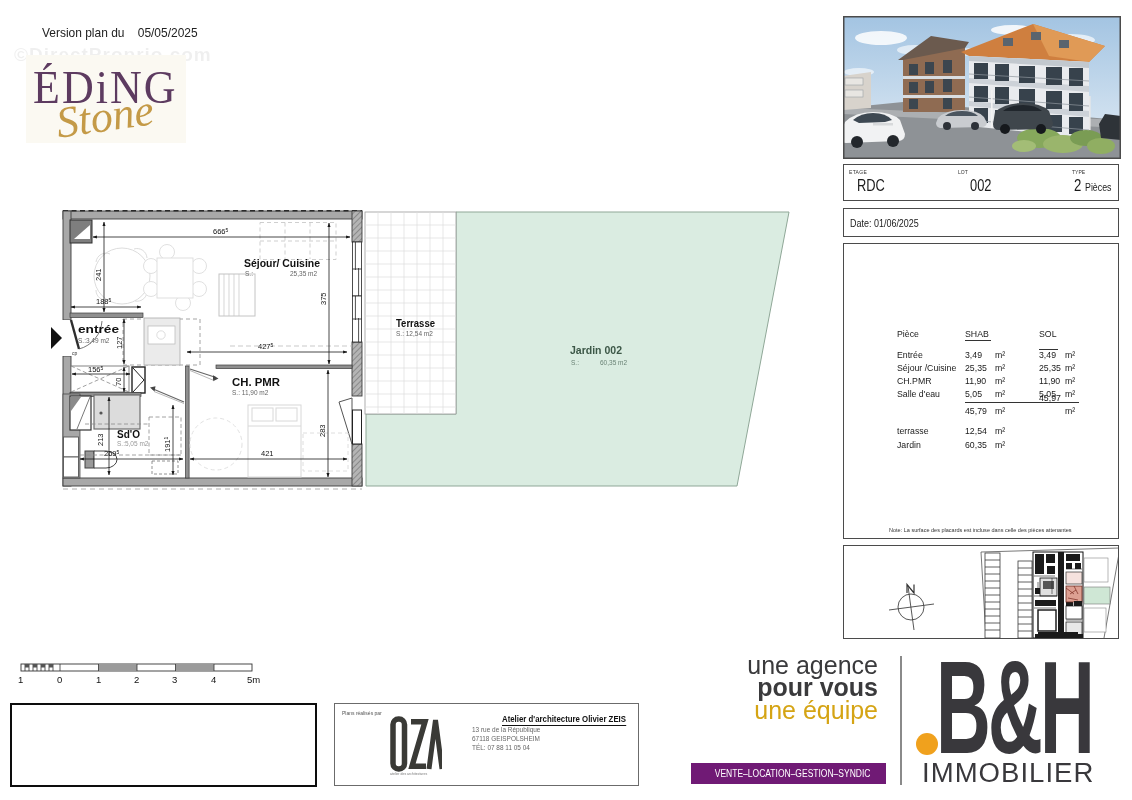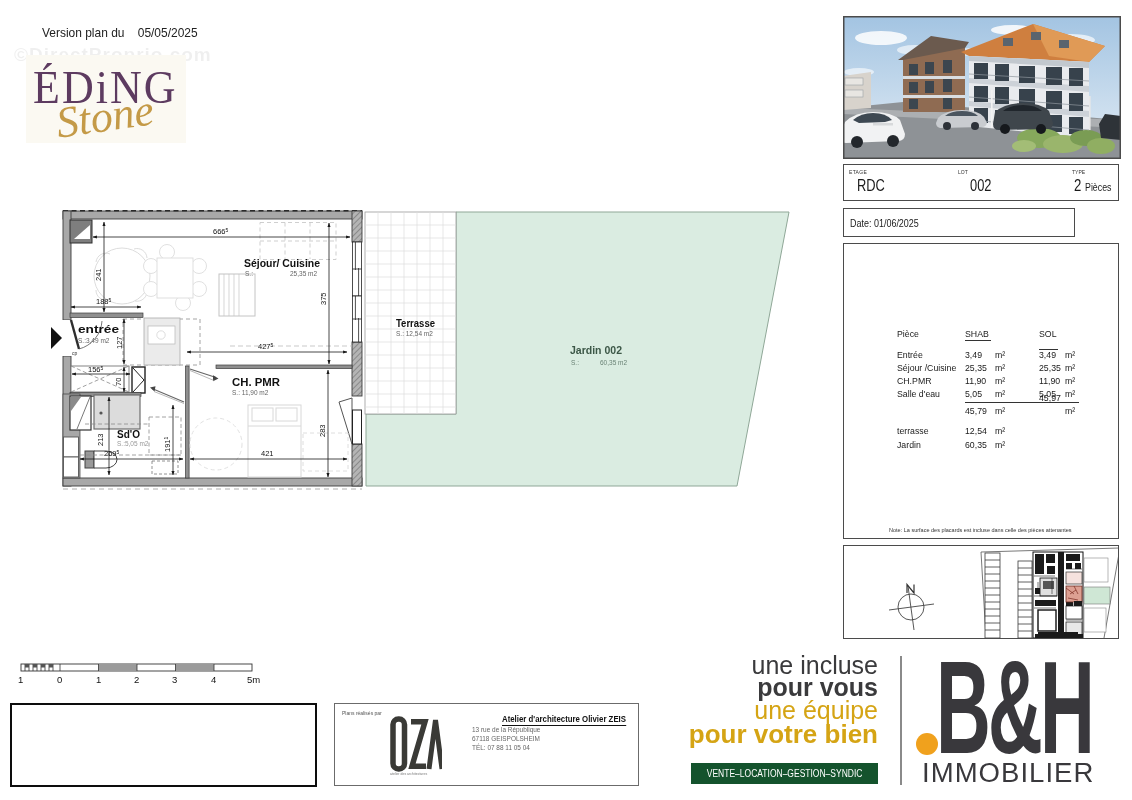--- a/index.html
+++ b/index.html
@@ -452,21 +452,21 @@
 
 <div class="abs" style="left:114px;top:4px;font-size:5px;color:#333;">LOT</div>
 
 <div class="abs" style="left:126px;top:11px;font-size:16.5px;color:#1a1a1a;"><span style="display:inline-block;transform:scaleX(0.78);transform-origin:left center;">002</span></div>
 
 <div class="abs" style="left:228px;top:4px;font-size:5px;color:#333;">TYPE</div>
 
 <div class="abs" style="left:230px;top:11px;font-size:16.5px;color:#1a1a1a;white-space:nowrap;"><span style="display:inline-block;transform:scaleX(0.8);transform-origin:left center;white-space:nowrap;">2 <span style="font-size:11px;">Pièces</span></span></div>
 </div>
 
-<div class="abs" style="left:843px;top:208px;width:232px;height:29px;border:1.3px solid #4b4b4b;box-sizing:border-box;">
+<div class="abs" style="left:843px;top:208px;width:276px;height:29px;border:1.3px solid #4b4b4b;box-sizing:border-box;">
 <div class="abs" style="left:6px;top:8px;font-size:11.5px;color:#1a1a1a;"><span style="display:inline-block;transform:scaleX(0.78);transform-origin:left center;">Date: 01/06/2025</span></div>
 </div>
 
 <div class="abs" style="left:843px;top:243px;width:276px;height:296px;border:1.3px solid #4b4b4b;box-sizing:border-box;font-size:9.5px;color:#1a1a1a;">
 
 <div class="abs" style="left:53px;top:84px;"><span class="cond">Pièce</span></div>
 <div class="abs" style="left:121px;top:84px;border-bottom:1px solid #333;padding-bottom:1px;"><span class="cond">SHAB</span></div>
 <div class="abs" style="left:195px;top:84px;border-bottom:1px solid #333;padding-bottom:10px;"><span class="cond">SOL</span></div>
 
 <div class="abs" style="left:53px;top:105px;"><span class="cond">Entrée</span></div>
@@ -597,27 +597,26 @@
 <div class="abs" style="left:137px;top:10px;font-size:8.5px;font-weight:bold;color:#111;margin-left:30px;"><span class="cond" style="border-bottom:1px solid #111;padding-bottom:1px;">Atelier d'architecture Olivier ZEIS</span></div>
 
 <div class="abs" style="left:137px;top:22px;font-size:7px;color:#666;"><span class="cond">13 rue de la République</span></div>
 
 <div class="abs" style="left:137px;top:31px;font-size:7px;color:#666;"><span class="cond">67118 GEISPOLSHEIM</span></div>
 
 <div class="abs" style="left:137px;top:40px;font-size:7px;color:#666;"><span class="cond">TÉL: 07 88 11 05 04</span></div>
 </div>
 
 <div class="abs" style="left:580px;top:653px;width:298px;text-align:right;color:#3a3a3c;line-height:1;">
-<div style="font-size:25px;height:22px;">une incluse</div>
+<div style="font-size:25px;height:22px;">une agence</div>
 <div style="font-size:25px;font-weight:bold;height:23px;">pour vous</div>
 <div style="font-size:25px;color:#d5a414;height:23px;">une équipe</div>
-<div style="font-size:26px;font-weight:bold;color:#d5a414;height:23px;">pour votre bien</div>
-</div>
-
-<div class="abs" style="left:691px;top:763px;width:187px;height:21px;background:#14532d;color:#fff;text-align:center;line-height:21px;font-size:10px;letter-spacing:0px;"><span style="display:inline-block;transform:scaleX(0.85);transform-origin:center;white-space:nowrap;">VENTE–LOCATION–GESTION–SYNDIC</span></div>
+</div>
+
+<div class="abs" style="left:691px;top:763px;width:187px;height:21px;background:#701a75;color:#fff;text-align:center;line-height:21px;font-size:10px;letter-spacing:0px;padding-left:8px;"><span style="display:inline-block;transform:scaleX(0.85);transform-origin:center;white-space:nowrap;">VENTE–LOCATION–GESTION–SYNDIC</span></div>
 
 <div class="abs" style="left:900px;top:656px;width:2px;height:129px;background:#8a8a8a;"></div>
 
 <div class="abs" style="left:916px;top:733px;width:22px;height:22px;border-radius:50%;background:#f0a11d;"></div>
 
 <div class="abs" style="left:936px;top:632px;font-size:132px;font-weight:bold;color:#39383c;letter-spacing:-5px;"><span style="display:inline-block;transform:scaleX(0.575);transform-origin:left top;">B&amp;H</span></div>
 
 <div class="abs" style="left:922px;top:758px;font-size:27px;color:#39383c;letter-spacing:1px;"><span style="display:inline-block;transform:scaleX(1.02);transform-origin:left center;">IMMOBILIER</span></div>
 
 </body></html>

